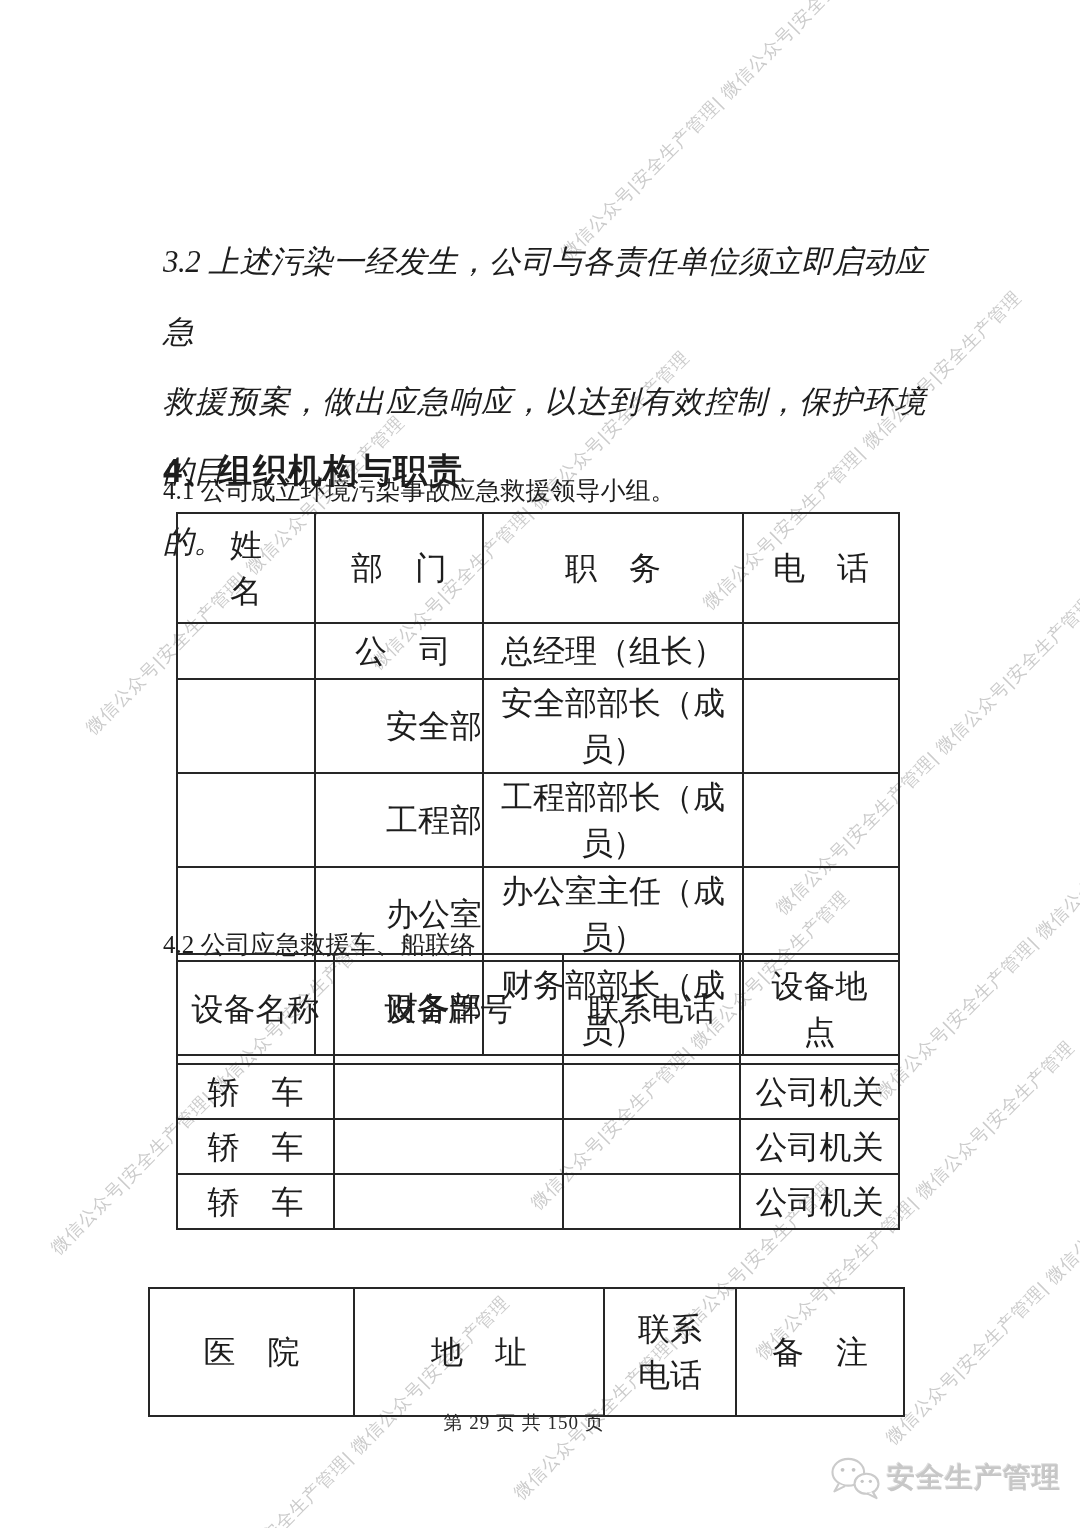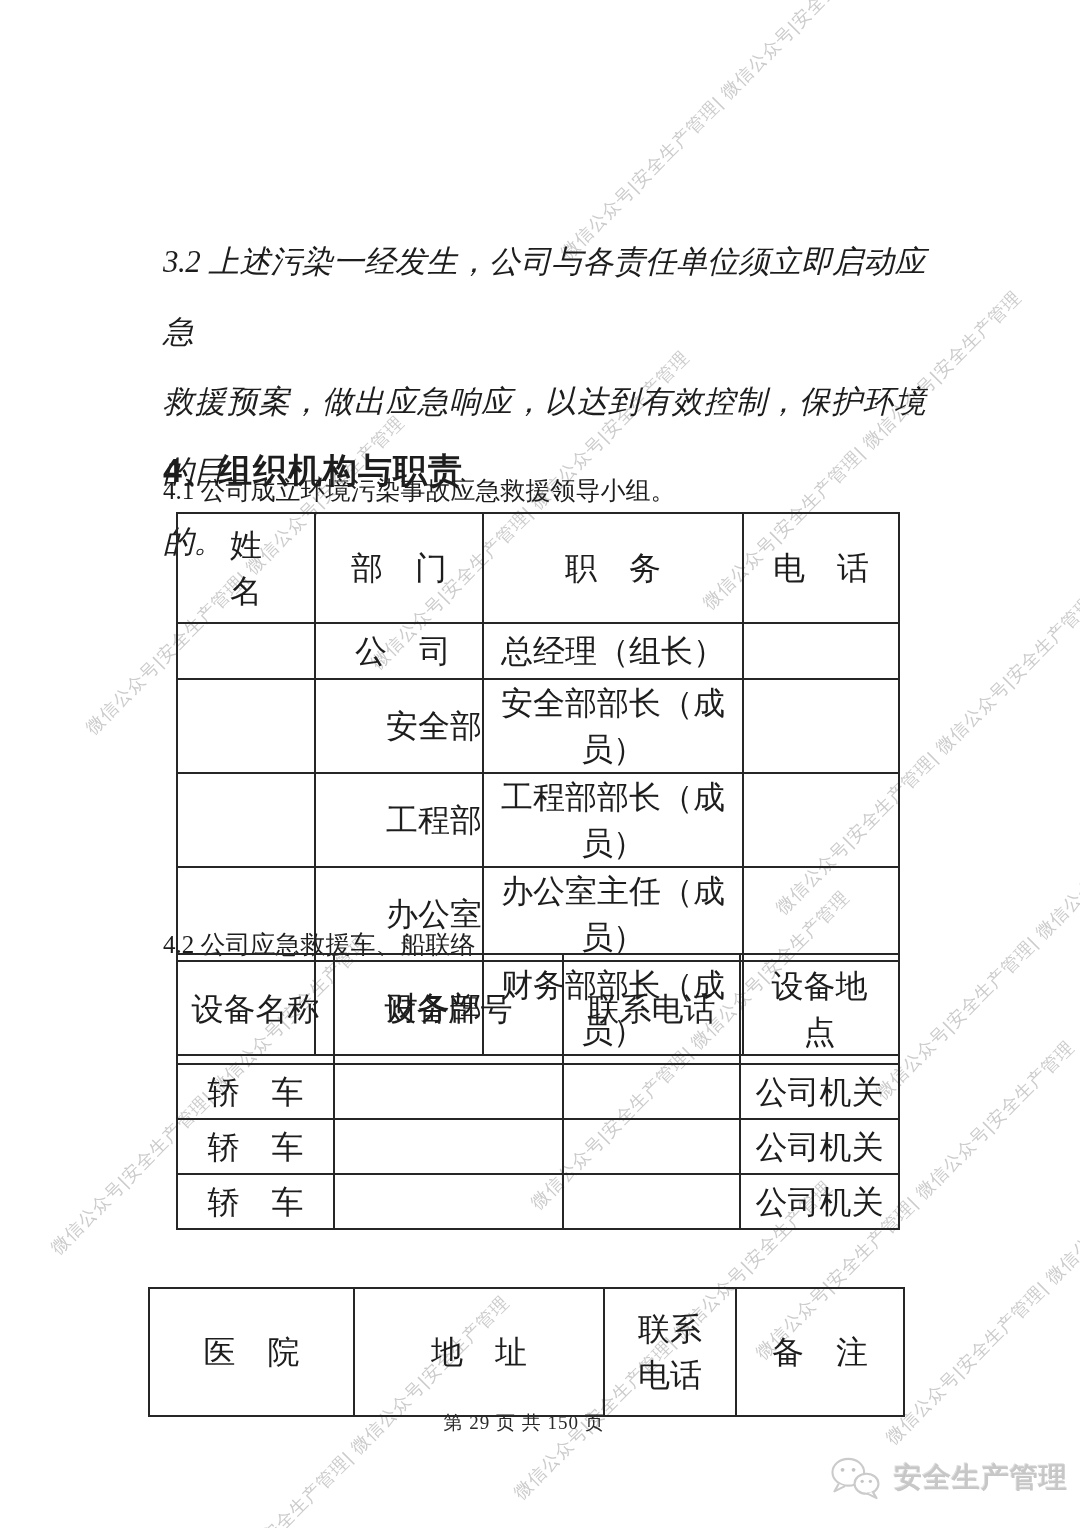--- a/index.html
+++ b/index.html
@@ -47,21 +47,21 @@
   #table42 .drow{height:55px;}
   td.dept{text-align:right;padding-right:0;}
   td.dept.c{text-align:center;}
   
   #pagenum{
     top:1408px;left:0;width:1048px;text-align:center;
     font-size:19px;line-height:30px;color:#2a2a2a;letter-spacing:1px;
   }
   #brand{
     position:absolute;z-index:1;left:828px;top:1455px;
-    display:flex;align-items:center;gap:12px;
+    display:flex;align-items:center;gap:5px;
   }
   #brand .label{
     font-family:"Liberation Sans","DejaVu Sans",sans-serif;font-weight:700;
     font-size:28px;color:#c7c7c7;letter-spacing:1px;
     text-shadow:1px 1px 0 #ffffff,-1px -1px 0 #dedede;
   }
 </style>
 </head>
 <body>
 

